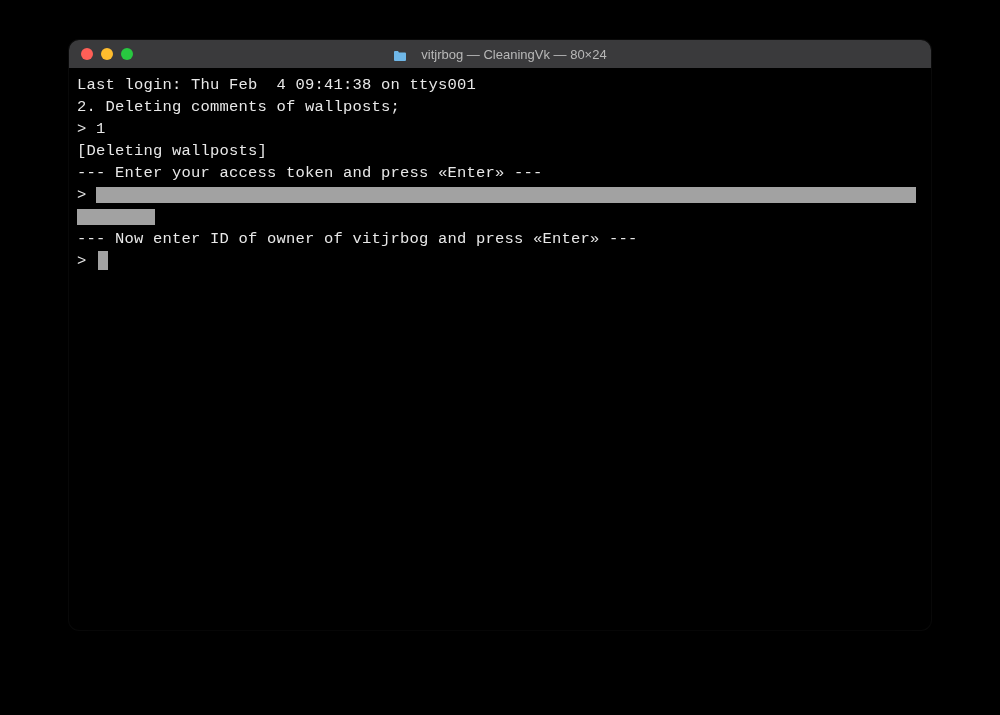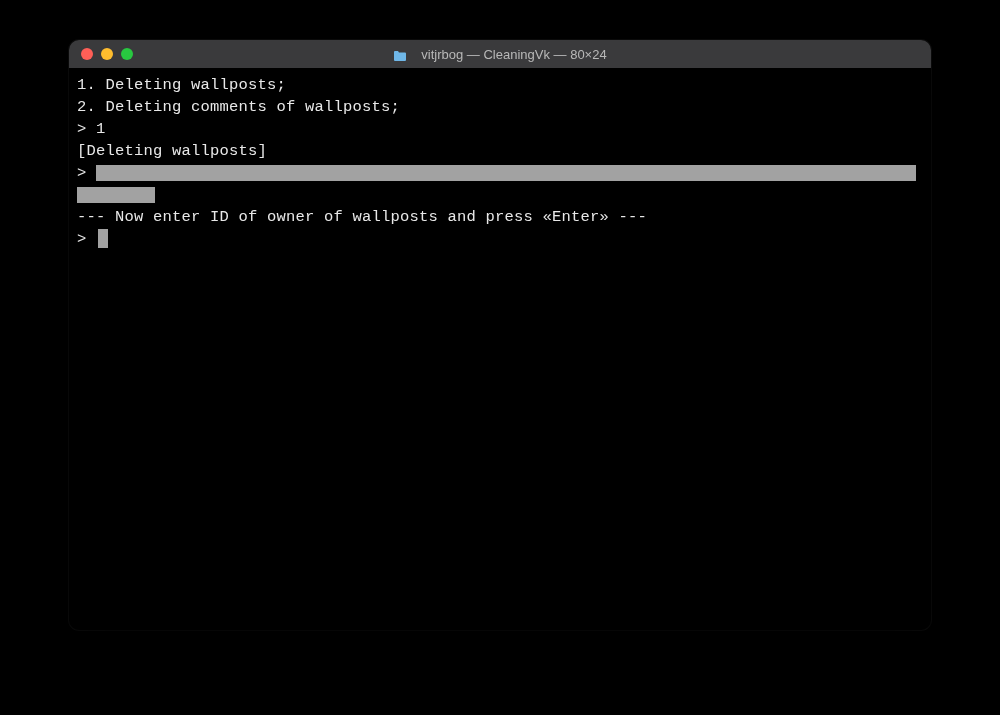--- a/index.html
+++ b/index.html
@@ -108,23 +108,24 @@
     <div class="title-content">
       <span class="folder-icon">
         <svg viewBox="0 0 14 11" width="14" height="11">
           <path d="M1 2 L1 10 Q1 11 2 11 L12 11 Q13 11 13 10 L13 3.5 Q13 2.5 12 2.5 L6 2.5 L5 1 L2 1 Q1 1 1 2 Z" fill="#6fb7e8"></path>
         </svg>
       </span>
       <span>vitjrbog — CleaningVk — 80×24</span>
     </div>
   </div>
   <div class="terminal-body">
+    <div class="line">Last login: Thu Feb  4 09:41:38 on ttys001</div>
     <div class="line"></div>
-    <div class="line">1. Deleting wallposts;</div>
     <div class="line">2. Deleting comments of wallposts;</div>
     <div class="line">&gt; 1</div>
     <div class="line">[Deleting wallposts]</div>
+    <div class="line">--- Enter your access token and press «Enter» ---</div>
     <div class="line"><span>&gt; </span><span class="redact" style="width:820px"></span></div>
     <div class="line"><span class="redact" style="width:78px"></span></div>
-    <div class="line">--- Now enter ID of owner of wallposts and press «Enter» ---</div>
+    <div class="line">--- Now enter ID of owner of vitjrbog and press «Enter» ---</div>
     <div class="line"><span>&gt; </span><span class="cursor"></span></div>
   </div>
 </div>
 
 </body></html>

